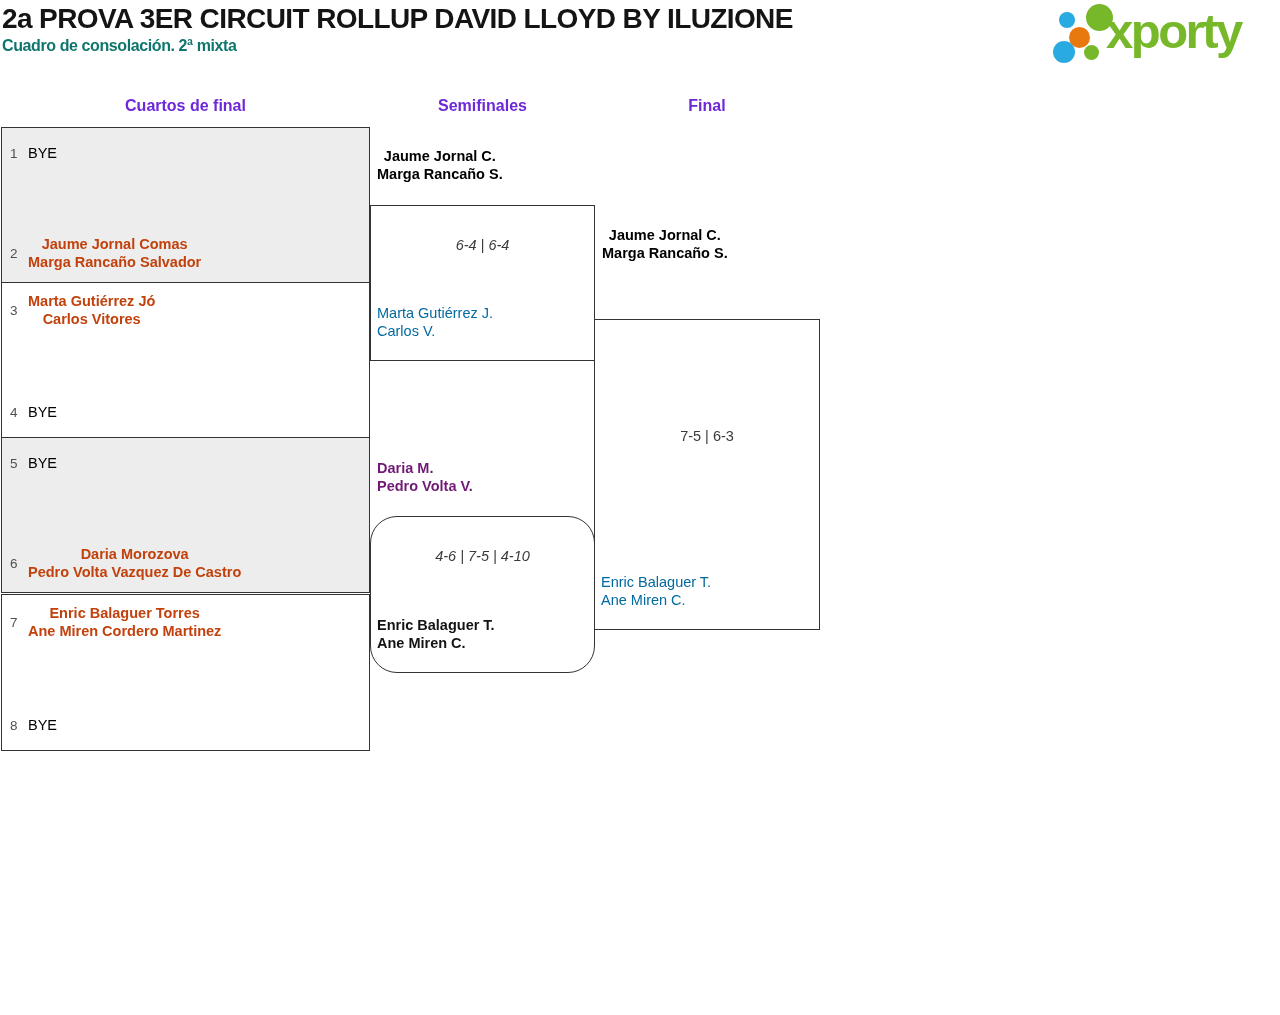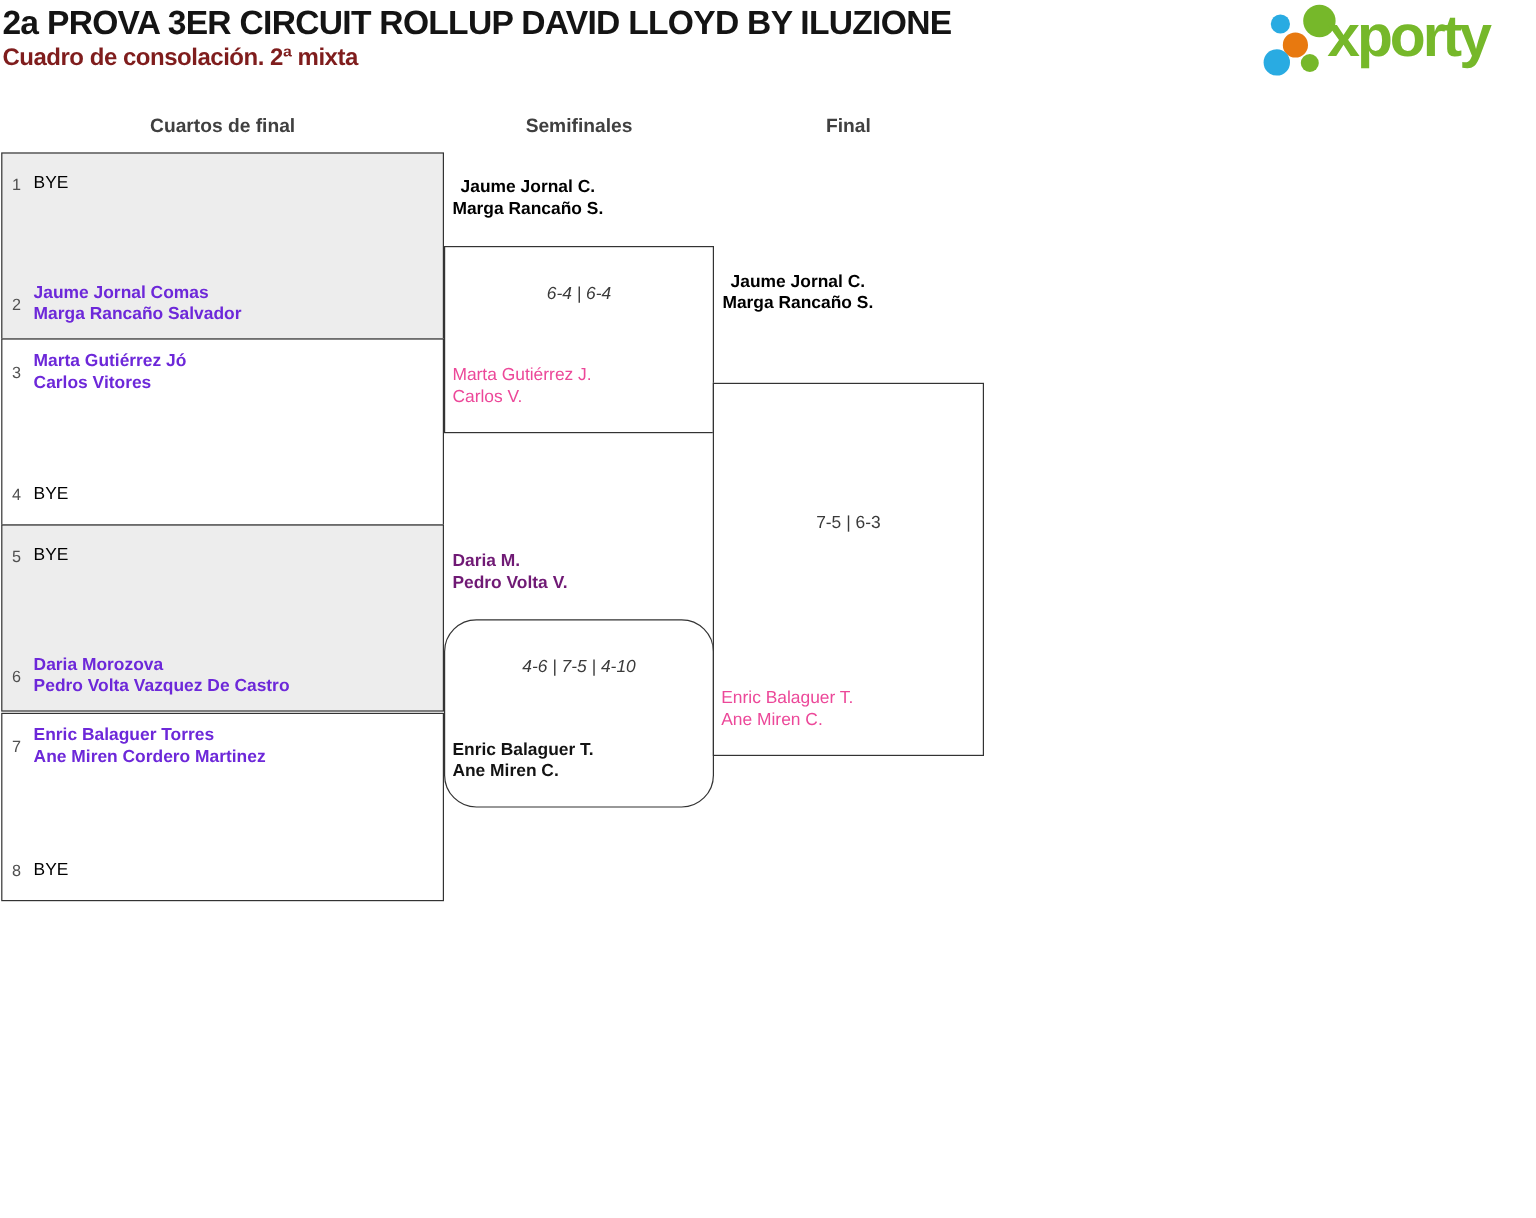--- a/index.html
+++ b/index.html
@@ -14,21 +14,21 @@
   .page { position:absolute; left:0; top:0; width:1280px; height:1015px; background:#fff; }
 
   
   .title {
     position:absolute; left:2px; top:3px;
     font-size:28px; font-weight:700; letter-spacing:-0.6px; color:#141414;
     white-space:nowrap;
   }
   .subtitle {
     position:absolute; left:2px; top:37px;
-    font-size:20px; font-weight:700; letter-spacing:-0.4px; color:#7f1d1d;
+    font-size:16px; font-weight:700; letter-spacing:-0.4px; color:#0f766e;
     white-space:nowrap;
   }
 
   
   .logo { position:absolute; left:1050px; top:0; width:230px; height:72px; cursor:pointer; }
   .dot { position:absolute; border-radius:50%; }
   .dot.blue-small  { left:9px;  top:12px; width:16px; height:16px; background:var(--brand-blue,#29abe2); }
   .dot.green-large { left:36px; top:4px;  width:27px; height:27px; background:var(--brand-green,#76b82a); }
   .dot.orange-mid  { left:19px; top:27px; width:21px; height:21px; background:var(--brand-orange,#e8790f); }
   .dot.blue-large  { left:3px;  top:41px; width:22px; height:22px; background:var(--brand-blue,#29abe2); }
@@ -36,21 +36,21 @@
   .wordmark {
     position:absolute; left:56px; top:-5px;
     font-size:49px; font-weight:700; letter-spacing:-2.5px;
     color:var(--brand-green,#76b82a);
     line-height:72px;
   }
 
   
   .round-header {
     position:absolute; top:96px; height:20px;
-    font-size:16px; font-weight:700; color:#404040;
+    font-size:16px; font-weight:700; color:#6d28d9;
     text-align:center; line-height:20px;
   }
   .rh-0 { left:1px;   width:369px; }
   .rh-1 { left:370px; width:225px; }
   .rh-2 { left:594px; width:226px; }
 
   
   .match {
     position:absolute;
     border:1px solid #333333;
@@ -75,21 +75,21 @@
     position:absolute; left:0; width:100%;
     display:flex; align-items:center;
     padding-left:8px;
   }
   .entry .seed {
     flex:0 0 18px; width:18px;
     font-size:13.5px; color:#505050;
   }
   .entry .bye-label { font-size:14.5px; color:#000000; }
   .entry .team-names {
-    font-size:14.5px; font-weight:700; color:#6d28d9; line-height:18px;
+    font-size:14.5px; font-weight:700; color:#c2410c; line-height:18px;text-align:center;
   }
   .entry.pos-top.is-bye     { top:17px; }
   .entry.pos-top.is-names   { top:9px; }
   .entry.pos-bottom.is-bye  { bottom:17px; }
   .entry.pos-bottom.is-names{ bottom:11px; }
 
   
   .adv-label {
     position:absolute;
     font-size:14.5px; line-height:18px;
@@ -106,21 +106,21 @@
     position:absolute; left:0; right:0;
     text-align:center;
     font-size:14.5px; color:#3a3a3a;
   }
   .sf .score        { top:31px;font-style:italic; }
   .final-box .score { top:108px; }
 
   .inner-bottom-label {
     position:absolute; left:6px; bottom:20px;
     font-size:14.5px; line-height:18px;
-    color:#ec4899; font-weight:400;
+    color:#0369a1; font-weight:400;
     white-space:nowrap;
   }
   .inner-bottom-label.winner { font-weight:700; color:#131313; }
 </style>
 </head>
 <body>
 
 <div class="page">
 
   <div class="title">2a PROVA 3ER CIRCUIT ROLLUP DAVID LLOYD BY ILUZIONE</div>

